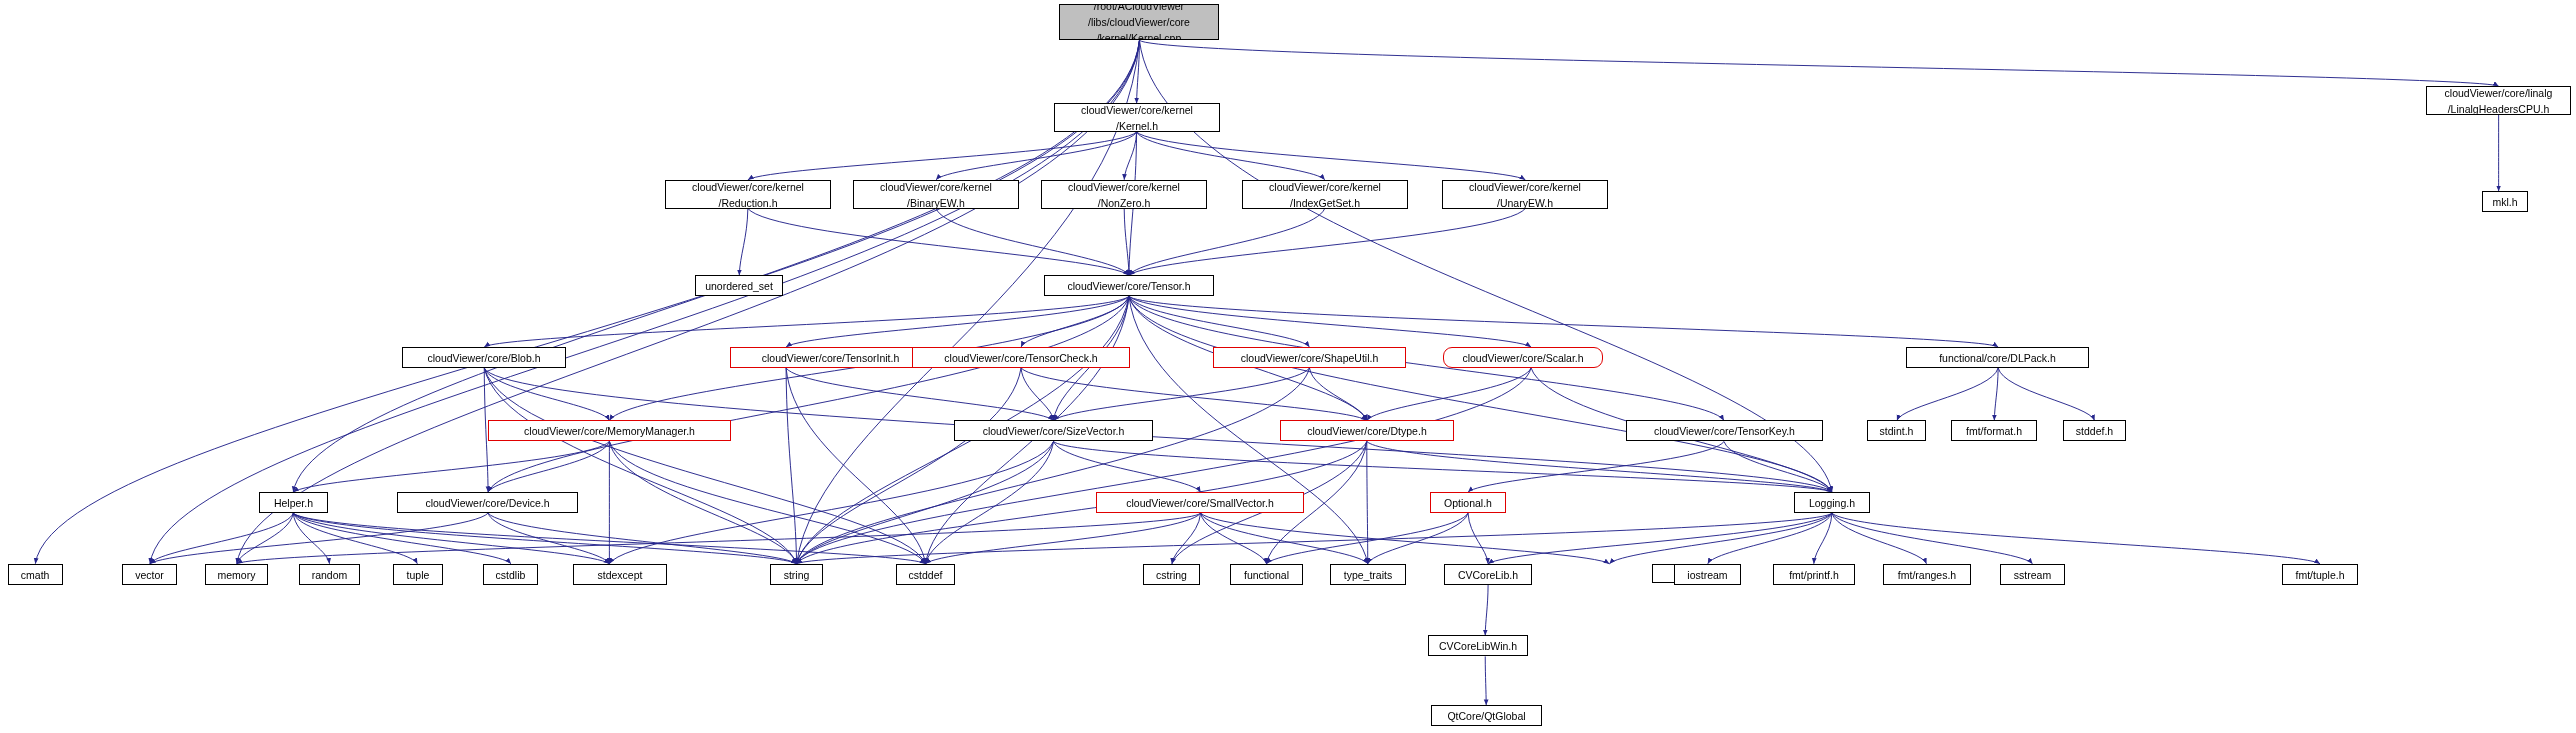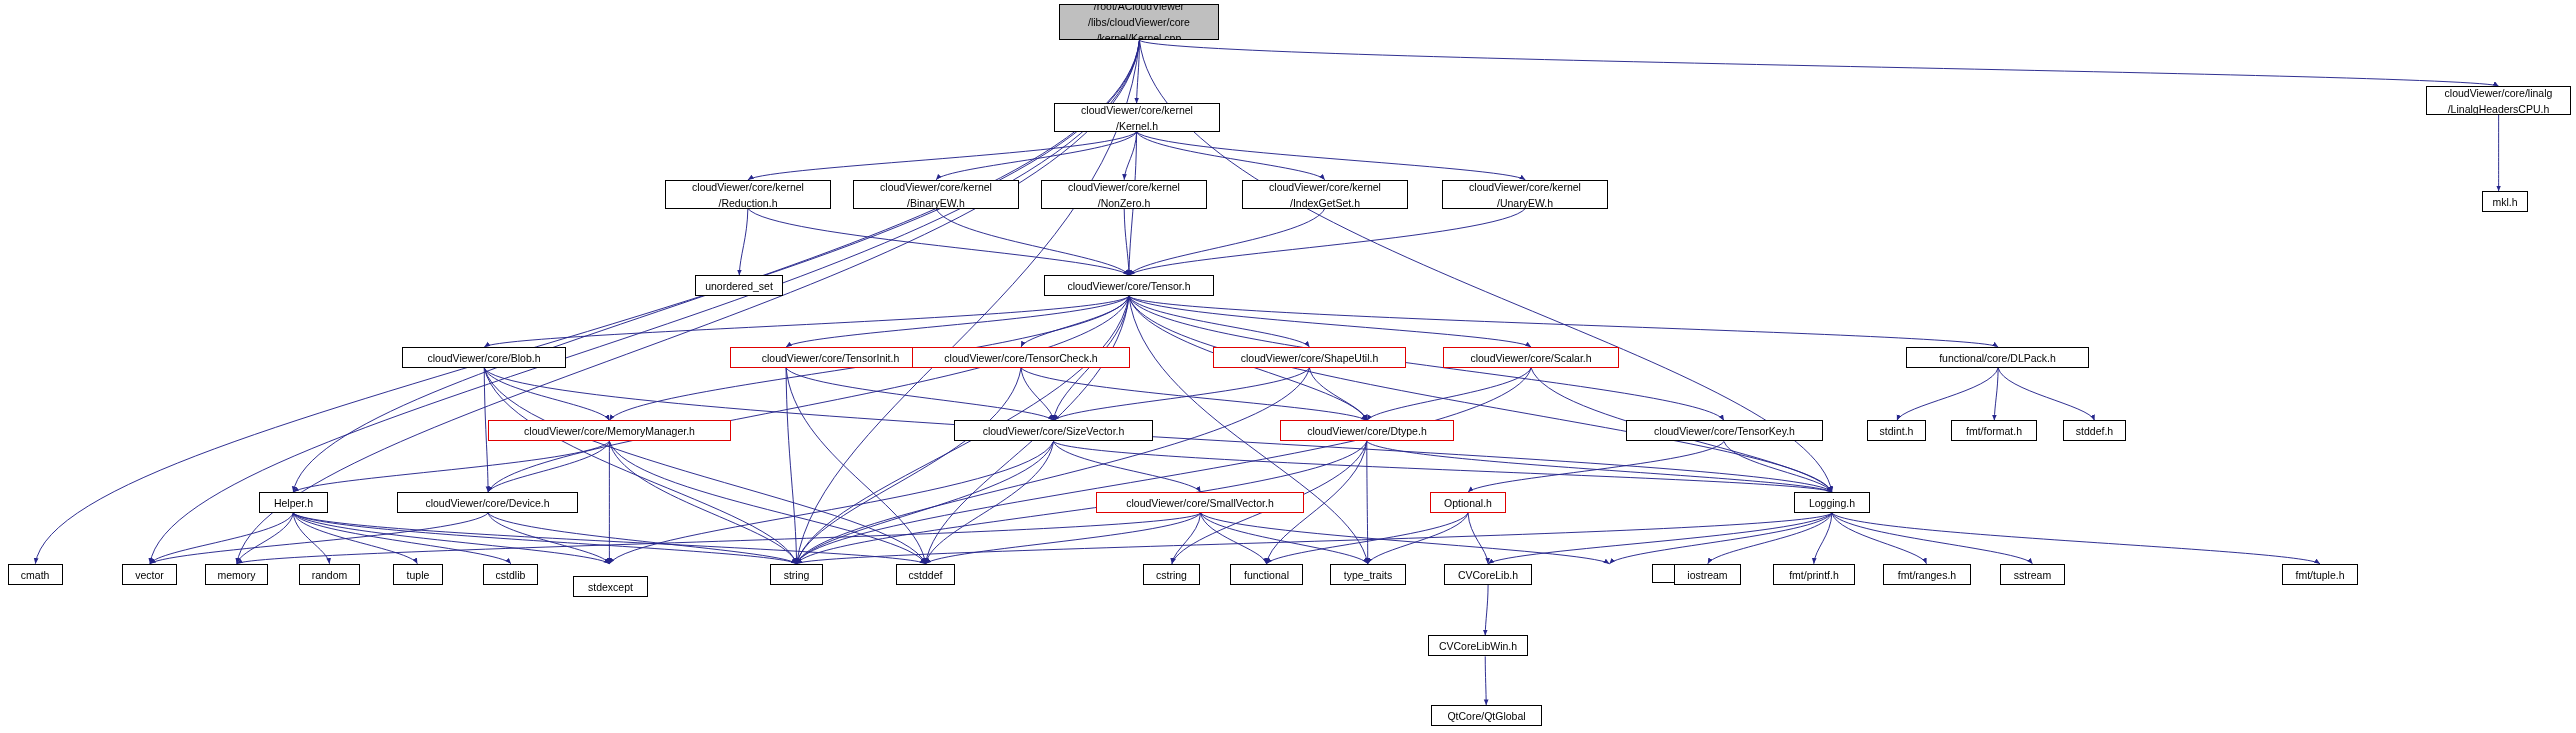--- a/index.html
+++ b/index.html
@@ -181,41 +181,41 @@
       <div class="node" style="left: 1242px; top: 180px; width: 166px; height: 29px;">cloudViewer/core/kernel
 /IndexGetSet.h</div>
       <div class="node" style="left: 1442px; top: 180px; width: 166px; height: 29px;">cloudViewer/core/kernel
 /UnaryEW.h</div>
       <div class="node" style="left: 695px; top: 275px; width: 88px; height: 21px;">unordered_set</div>
       <div class="node" style="left: 1044px; top: 275px; width: 170px; height: 21px;">cloudViewer/core/Tensor.h</div>
       <div class="node" style="left: 402px; top: 347px; width: 164px; height: 21px;">cloudViewer/core/Blob.h</div>
       <div class="node red" style="left: 686px; top: 347px; width: 201px; height: 21px; margin-left: 44px;">cloudViewer/core/TensorInit.h</div>
       <div class="node red" style="left: 912px; top: 347px; width: 218px; height: 21px;">cloudViewer/core/TensorCheck.h</div>
       <div class="node red" style="left: 1213px; top: 347px; width: 193px; height: 21px;">cloudViewer/core/ShapeUtil.h</div>
-      <div class="node red" style="left: 1443px; top: 347px; width: 176px; height: 21px;">cloudViewer/core/Scalar.h</div>
+      <div class="node red" style="left: 1443px; top: 347px; width: 160px; height: 21px; border-radius: 9px;">cloudViewer/core/Scalar.h</div>
       <div class="node" style="left: 1906px; top: 347px; width: 183px; height: 21px;">functional/core/DLPack.h</div>
       <div class="node red" style="left: 488px; top: 420px; width: 243px; height: 21px;">cloudViewer/core/MemoryManager.h</div>
       <div class="node" style="left: 954px; top: 420px; width: 199px; height: 21px;">cloudViewer/core/SizeVector.h</div>
       <div class="node red" style="left: 1280px; top: 420px; width: 174px; height: 21px;">cloudViewer/core/Dtype.h</div>
       <div class="node" style="left: 1626px; top: 420px; width: 197px; height: 21px;">cloudViewer/core/TensorKey.h</div>
       <div class="node" style="left: 1867px; top: 420px; width: 59px; height: 21px;">stdint.h</div>
       <div class="node" style="left: 1951px; top: 420px; width: 86px; height: 21px;">fmt/format.h</div>
       <div class="node" style="left: 2063px; top: 420px; width: 63px; height: 21px;">stddef.h</div>
       <div class="node" style="left: 259px; top: 492px; width: 69px; height: 21px;">Helper.h</div>
       <div class="node" style="left: 397px; top: 492px; width: 181px; height: 21px;">cloudViewer/core/Device.h</div>
       <div class="node red" style="left: 1096px; top: 492px; width: 208px; height: 21px;">cloudViewer/core/SmallVector.h</div>
       <div class="node red" style="left: 1430px; top: 492px; width: 76px; height: 21px;">Optional.h</div>
       <div class="node" style="left: 1794px; top: 492px; width: 76px; height: 21px;">Logging.h</div>
       <div class="node" style="left: 7.6px; top: 564px; width: 55px; height: 21px;">cmath</div>
       <div class="node" style="left: 122px; top: 564px; width: 55px; height: 21px;">vector</div>
       <div class="node" style="left: 205px; top: 564px; width: 63px; height: 21px;">memory</div>
       <div class="node" style="left: 299px; top: 564px; width: 61px; height: 21px;">random</div>
       <div class="node" style="left: 393px; top: 564px; width: 50px; height: 21px;">tuple</div>
       <div class="node" style="left: 483px; top: 564px; width: 55px; height: 21px;">cstdlib</div>
-      <div class="node" style="left: 573px; top: 564px; width: 75px; height: 21px; margin-top: 12px;">stdexcept</div>
+      <div class="node" style="left: 573px; top: 564px; width: 94px; height: 21px;">stdexcept</div>
       <div class="node" style="left: 770px; top: 564px; width: 53px; height: 21px;">string</div>
       <div class="node" style="left: 896px; top: 564px; width: 59px; height: 21px;">cstddef</div>
       <div class="node" style="left: 1143px; top: 564px; width: 57px; height: 21px;">cstring</div>
       <div class="node" style="left: 1230px; top: 564px; width: 73px; height: 21px;">functional</div>
       <div class="node" style="left: 1330px; top: 564px; width: 76px; height: 21px;">type_traits</div>
       <div class="node" style="left: 1444px; top: 564px; width: 88px; height: 21px;">CVCoreLib.h</div>
       <div class="node" style="left: 1652px; top: 564px; width: 71px; height: 19px; padding-left: 24px;">algorithm</div>
       <div class="node" style="left: 1674px; top: 564px; width: 67px; height: 21px;">iostream</div>
       <div class="node" style="left: 1773px; top: 564px; width: 82px; height: 21px;">fmt/printf.h</div>
       <div class="node" style="left: 1883px; top: 564px; width: 88px; height: 21px;">fmt/ranges.h</div>

